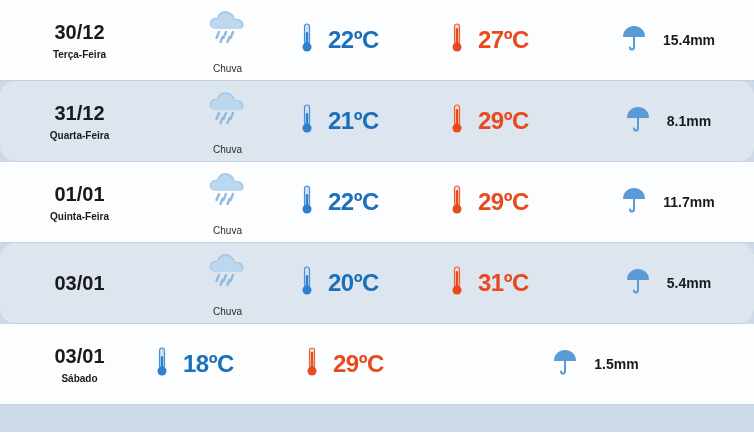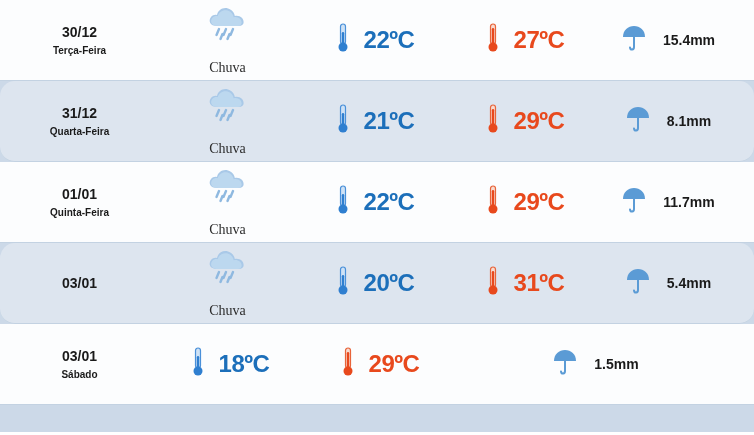--- a/index.html
+++ b/index.html
@@ -30,52 +30,50 @@
   .row.odd  { background: #fcfdfe; }
   .row.even { background: #dde5ef; border-radius: 15px; }
 
   .cell-date {
     width: 155px;
     text-align: center;
     padding-left: 4px;
     box-sizing: border-box;
   }
   .date-main {
-    font-size: 14px;
+    font-size: 20px;
     font-weight: bold;
     color: #1a1a1a;
     line-height: 1.35;
   }
   .date-sub {
     font-size: 10px;
     font-weight: bold;
     color: #1a1a1a;
     margin-top: 3px;
     line-height: 1.2;
   }
 
   .cell-cond {
     width: 145px;
     display: flex;
     flex-direction: column;
     align-items: center;
     justify-content: center;
   }
   .cond-label {
-    font-size: 14px;
+    font-size: 10px;
     color: #2b2b2b;
     margin-top: 14px;
-    font-family: Liberation Serif, serif;
   }
 
   .cell-temp {
     width: 150px;
     display: flex;
     align-items: center;
-    justify-content: center;
     gap: 14px;
   }
   .temp-val {
     font-size: 24px;
     font-weight: bold;
     letter-spacing: -0.5px;
   }
   .temp-min { color: #1c6fba; }
   .temp-max { color: #e8491d; }
 

